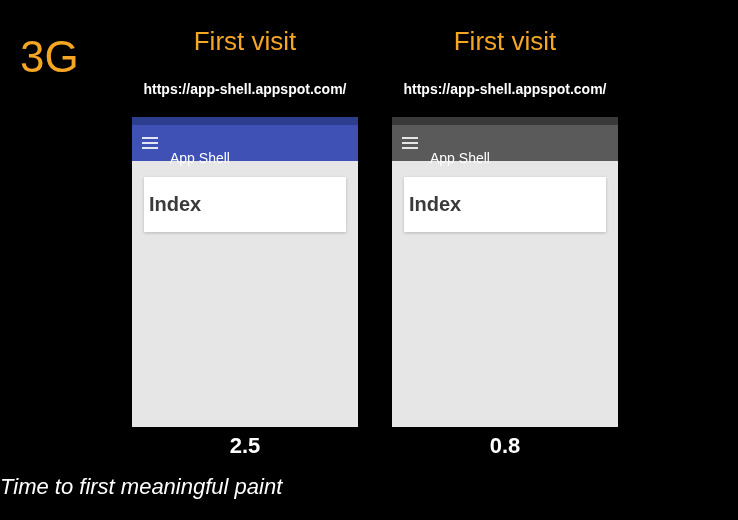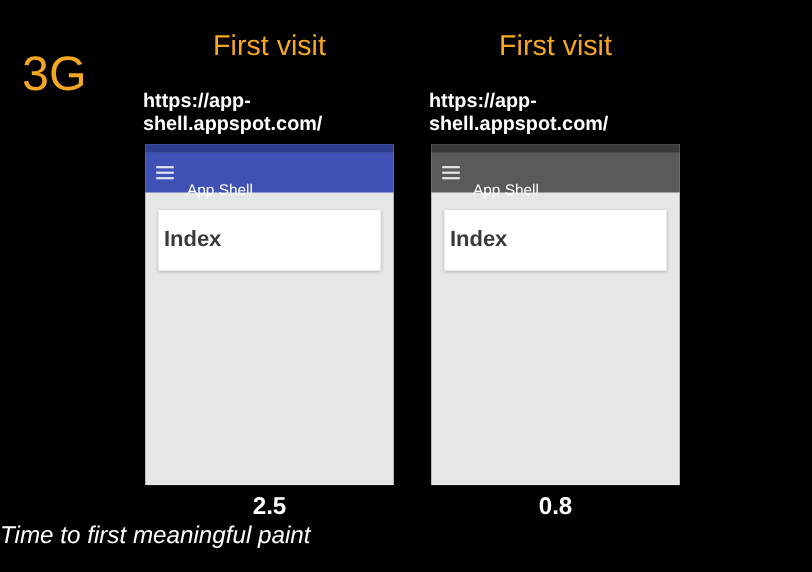--- a/index.html
+++ b/index.html
@@ -6,21 +6,21 @@
     body {
       width: 738px;
       height: 520px;
       background: #000;
       font-family: Arial, Helvetica, sans-serif;
       position: relative;
       overflow: hidden;
     }
     .network-label {
       position: absolute;
-      top: 43px;
+      top: 32px;
       left: 20px;
       color: #f5a623;
       font-size: 44px;
       font-weight: 400;
     }
     .column {
       position: absolute;
       top: 26px;
       width: 230px;
       display: flex;
@@ -31,23 +31,23 @@
     .col-right { left: 390px; }
     .visit-heading {
       color: #f5a623;
       font-size: 26px;
       font-weight: 400;
       text-align: center;
       margin-bottom: 24px;
     }
     .url-text {
       color: #fff;
-      font-size: 18px;
+      font-size: 14px;
       font-weight: 600;
-      margin-bottom: 8px;
+      margin-bottom: 20px;
     }
     .phone {
       width: 226px;
       height: 310px;
       background: #e6e6e6;
       display: flex;
       flex-direction: column;
     }
     .status-bar {
       height: 8px;

